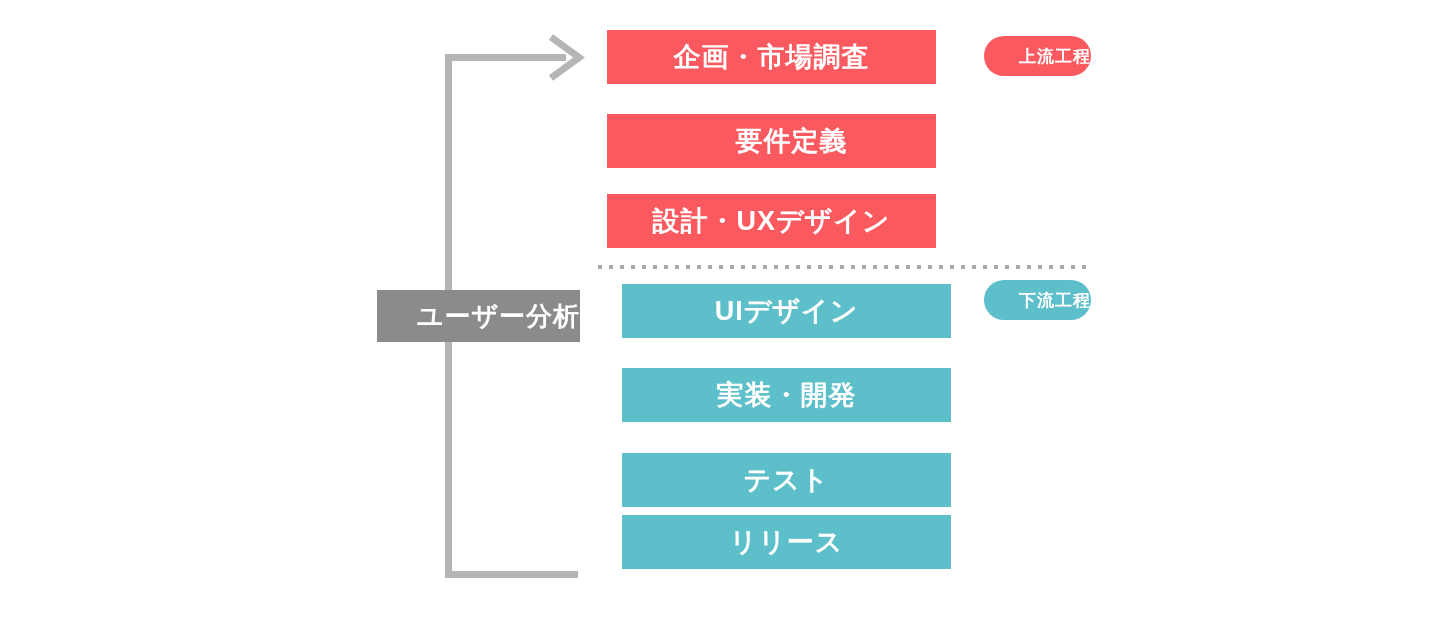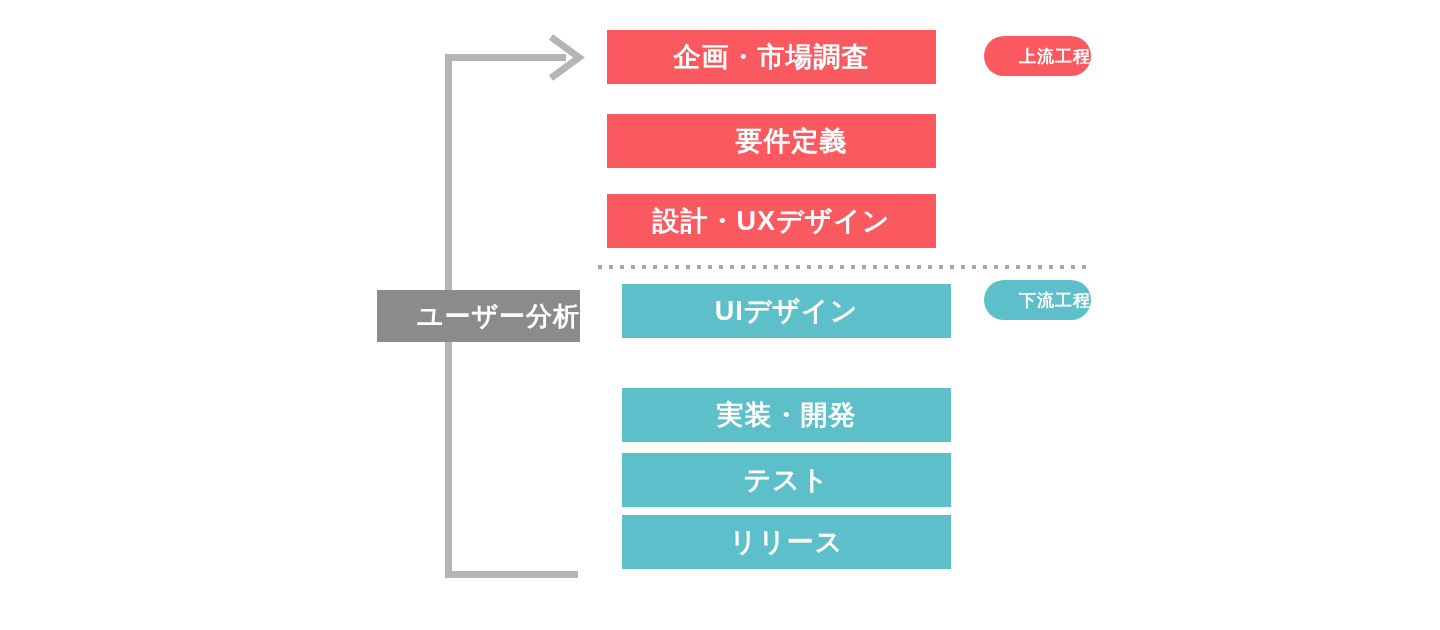--- a/index.html
+++ b/index.html
@@ -41,21 +41,21 @@
     font-weight: bold;
     letter-spacing: 1px;
     box-sizing: border-box;
   }
   .upstream   { background: var(--color-upstream, #fa5a5f); }
   .downstream { background: var(--color-downstream, #5cbfc9); margin-left: 15px; }
   .stage-0 { top: 30px; }
   .stage-1 { top: 114px; padding-left: 40px; }
   .stage-2 { top: 194px; }
   .stage-3 { top: 284px; }
-  .stage-4 { top: 388px; }
+  .stage-4 { top: 368px; }
   .stage-5 { top: 453px; }
   .stage-6 { top: 515px; }
   .divider {
     position: absolute;
     left: 598px;
     top: 265px;
     width: 492px;
     height: 4px;
     background: repeating-linear-gradient(
       to right,

